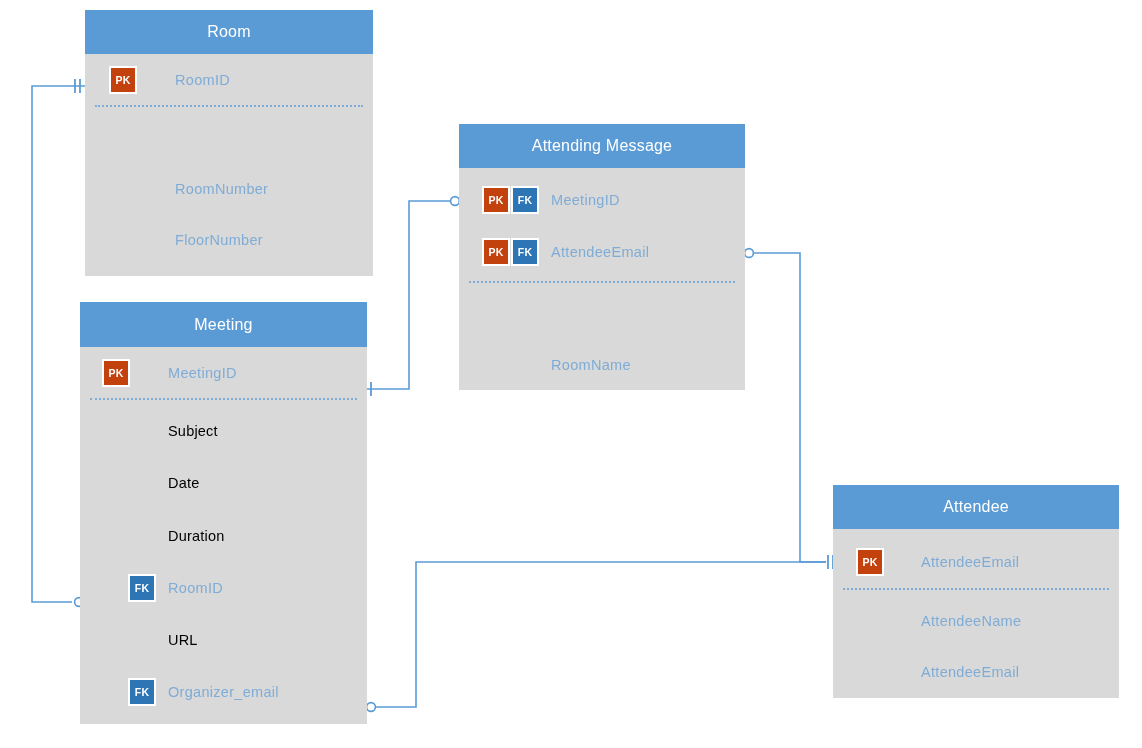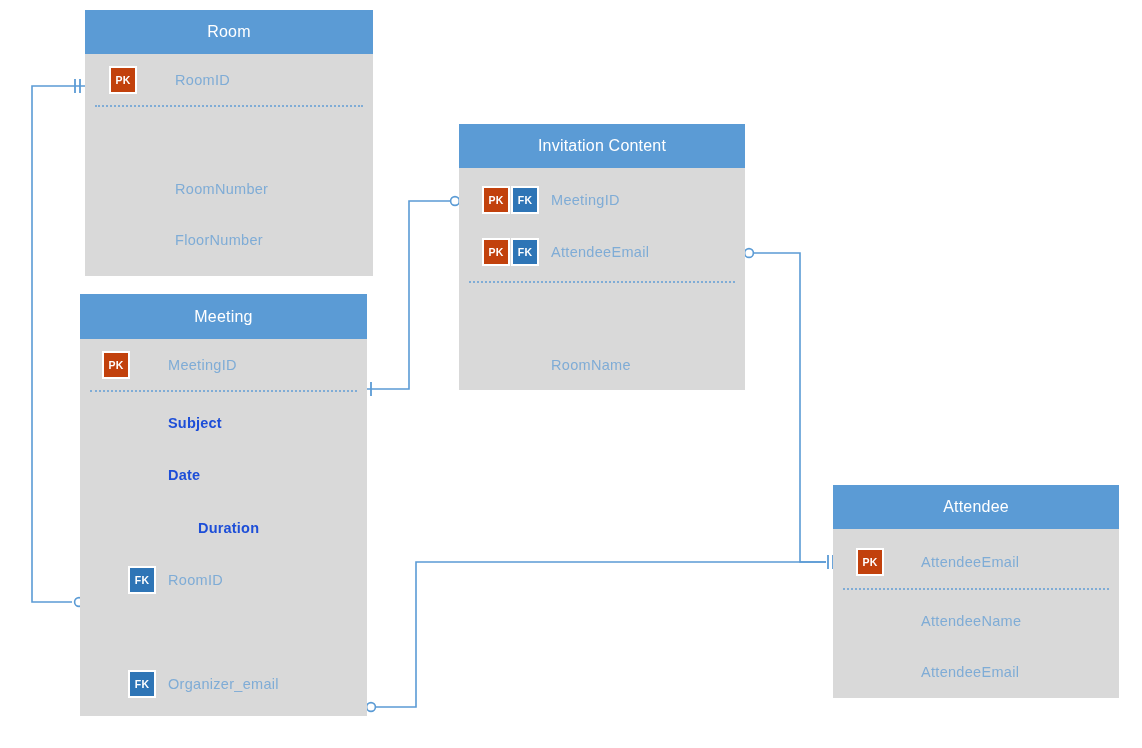--- a/index.html
+++ b/index.html
@@ -42,22 +42,22 @@
     align-items:center;
   }
   .attr-name{
     position:absolute;
     font-size:14.5px;
     color:#7FACD6;
     white-space:nowrap;
     letter-spacing:.3px;
   }
   .attr-name.bold{
-    color:#1d4ed8;
-    font-weight:bold;
+    color:#000000;
+    font-weight:normal;
     letter-spacing:.2px;
   }
   .badge{
     position:absolute;
     width:28px;height:28px;
     box-sizing:border-box;
     border:2px solid #ffffff;
     color:#ffffff;
     font-size:10.5px;
     font-weight:bold;
@@ -72,21 +72,21 @@
     left:10px;right:10px;
     height:0;
     border-top:2px dotted #7FACD6;
   }
 
   
   #ent-room         {left:85px; top:10px;  width:288px;}
   #ent-room .ent-header{height:44px;}
   #ent-room .ent-body  {height:222px;}
 
-  #ent-meeting      {left:80px; top:294px; width:287px;}
+  #ent-meeting      {left:80px; top:302px; width:287px;}
   #ent-meeting .ent-header{height:45px;}
   #ent-meeting .ent-body  {height:377px;}
 
   #ent-invite       {left:459px;top:124px; width:286px;}
   #ent-invite .ent-header{height:44px;}
   #ent-invite .ent-body  {height:222px;}
 
   #ent-attendee     {left:833px;top:485px; width:286px;}
   #ent-attendee .ent-header{height:44px;}
   #ent-attendee .ent-body  {height:169px;}
@@ -175,39 +175,42 @@
 
       <div class="attr" style="top:58px;position:absolute;left:0;right:0;height:51px;">
         <span class="attr-name bold" style="left:88px;">Subject</span>
       </div>
 
       <div class="attr" style="top:110px;position:absolute;left:0;right:0;height:51px;">
         <span class="attr-name bold" style="left:88px;">Date</span>
       </div>
 
       <div class="attr" style="top:163px;position:absolute;left:0;right:0;height:51px;">
-        <span class="attr-name bold" style="left:88px;margin-left:30px;">Duration</span>
+        <span class="attr-name bold" style="left:88px;">Duration</span>
       </div>
 
       <div class="attr" style="top:215px;position:absolute;left:0;right:0;height:51px;">
         <span class="badge fk" style="left:48px;top:12px;">FK</span>
         <span class="attr-name" style="left:88px;">RoomID</span>
       </div>
 
+      <div class="attr" style="top:267px;position:absolute;left:0;right:0;height:51px;">
+        <span class="attr-name bold" style="left:88px;">URL</span>
+      </div>
 
       <div class="attr" style="top:319px;position:absolute;left:0;right:0;height:51px;">
         <span class="badge fk" style="left:48px;top:12px;">FK</span>
         <span class="attr-name" style="left:88px;">Organizer_email</span>
       </div>
 
     </div>
   </div>
 
   <div class="entity" id="ent-invite">
-    <div class="ent-header">Invitation Content</div>
+    <div class="ent-header">Attending Message</div>
     <div class="ent-body">
 
       <div class="attr" style="top:6px;position:absolute;left:0;right:0;height:51px;">
         <span class="badge pk" style="left:9px;top:12px;">PK</span>
         <span class="badge fk" style="left:52px;top:12px;">FK</span>
         <span class="attr-name" style="left:92px;">MeetingID</span>
       </div>
 
       <div class="attr" style="top:58px;position:absolute;left:0;right:0;height:51px;">
         <span class="badge pk" style="left:9px;top:12px;">PK</span>

